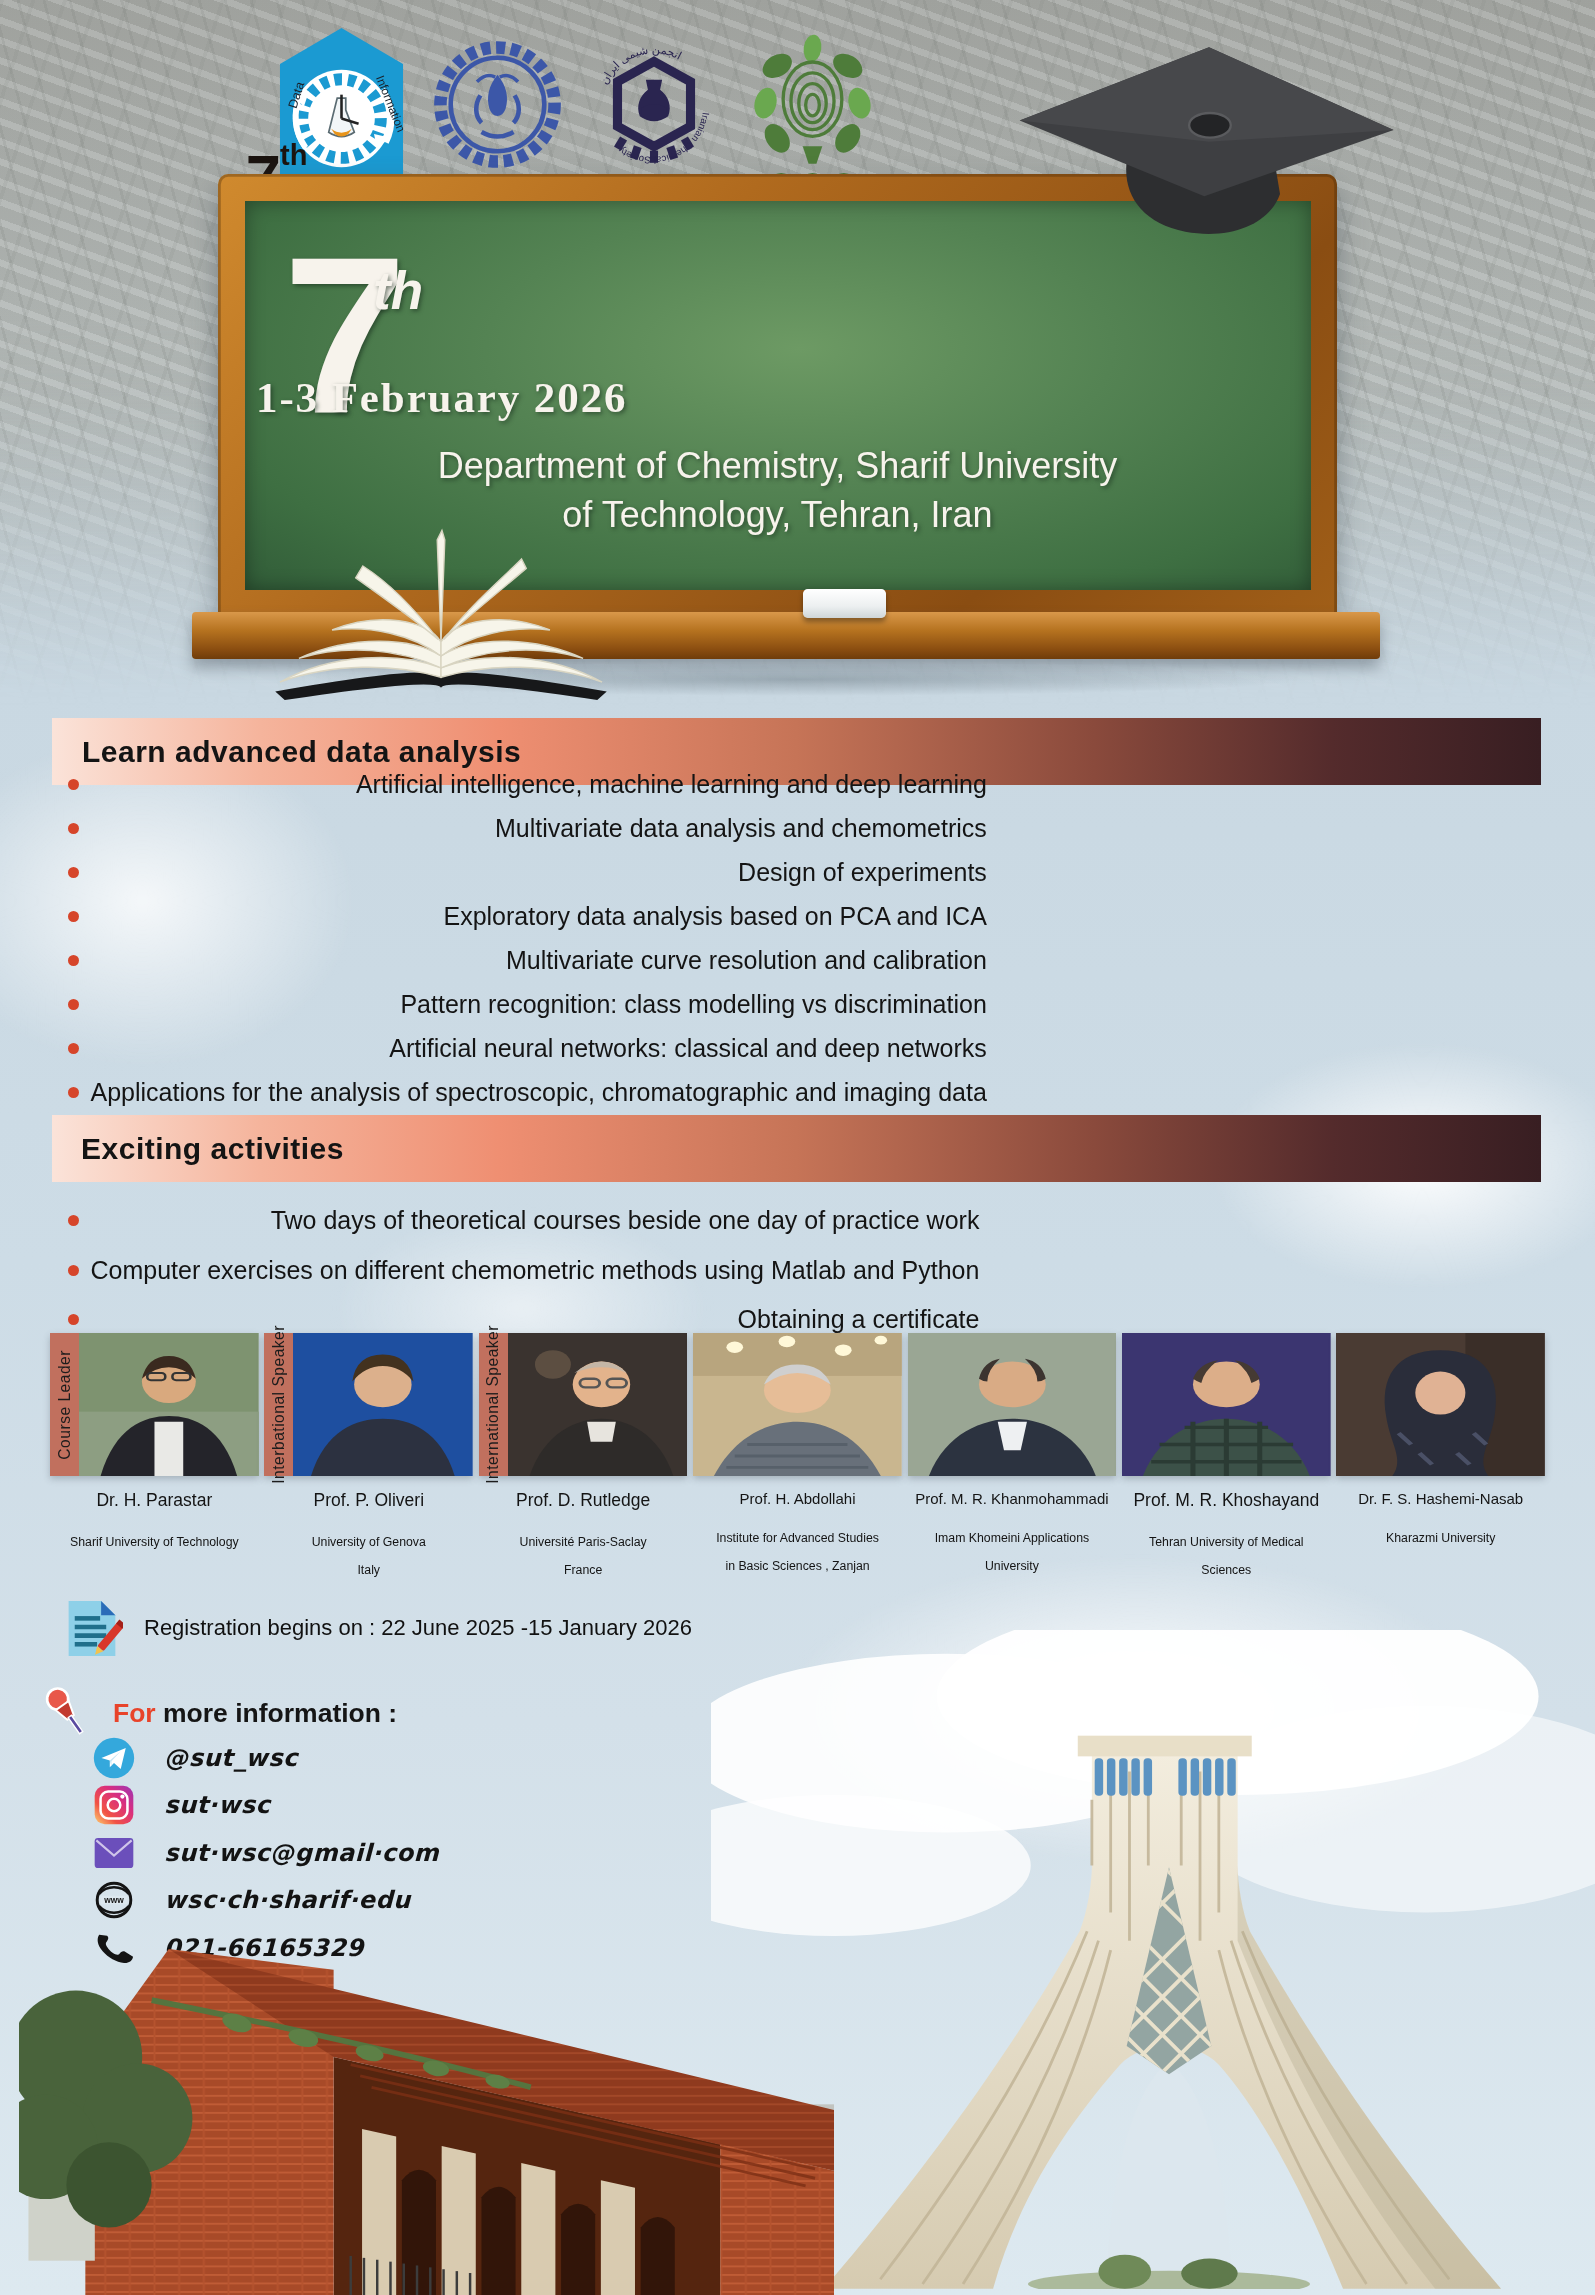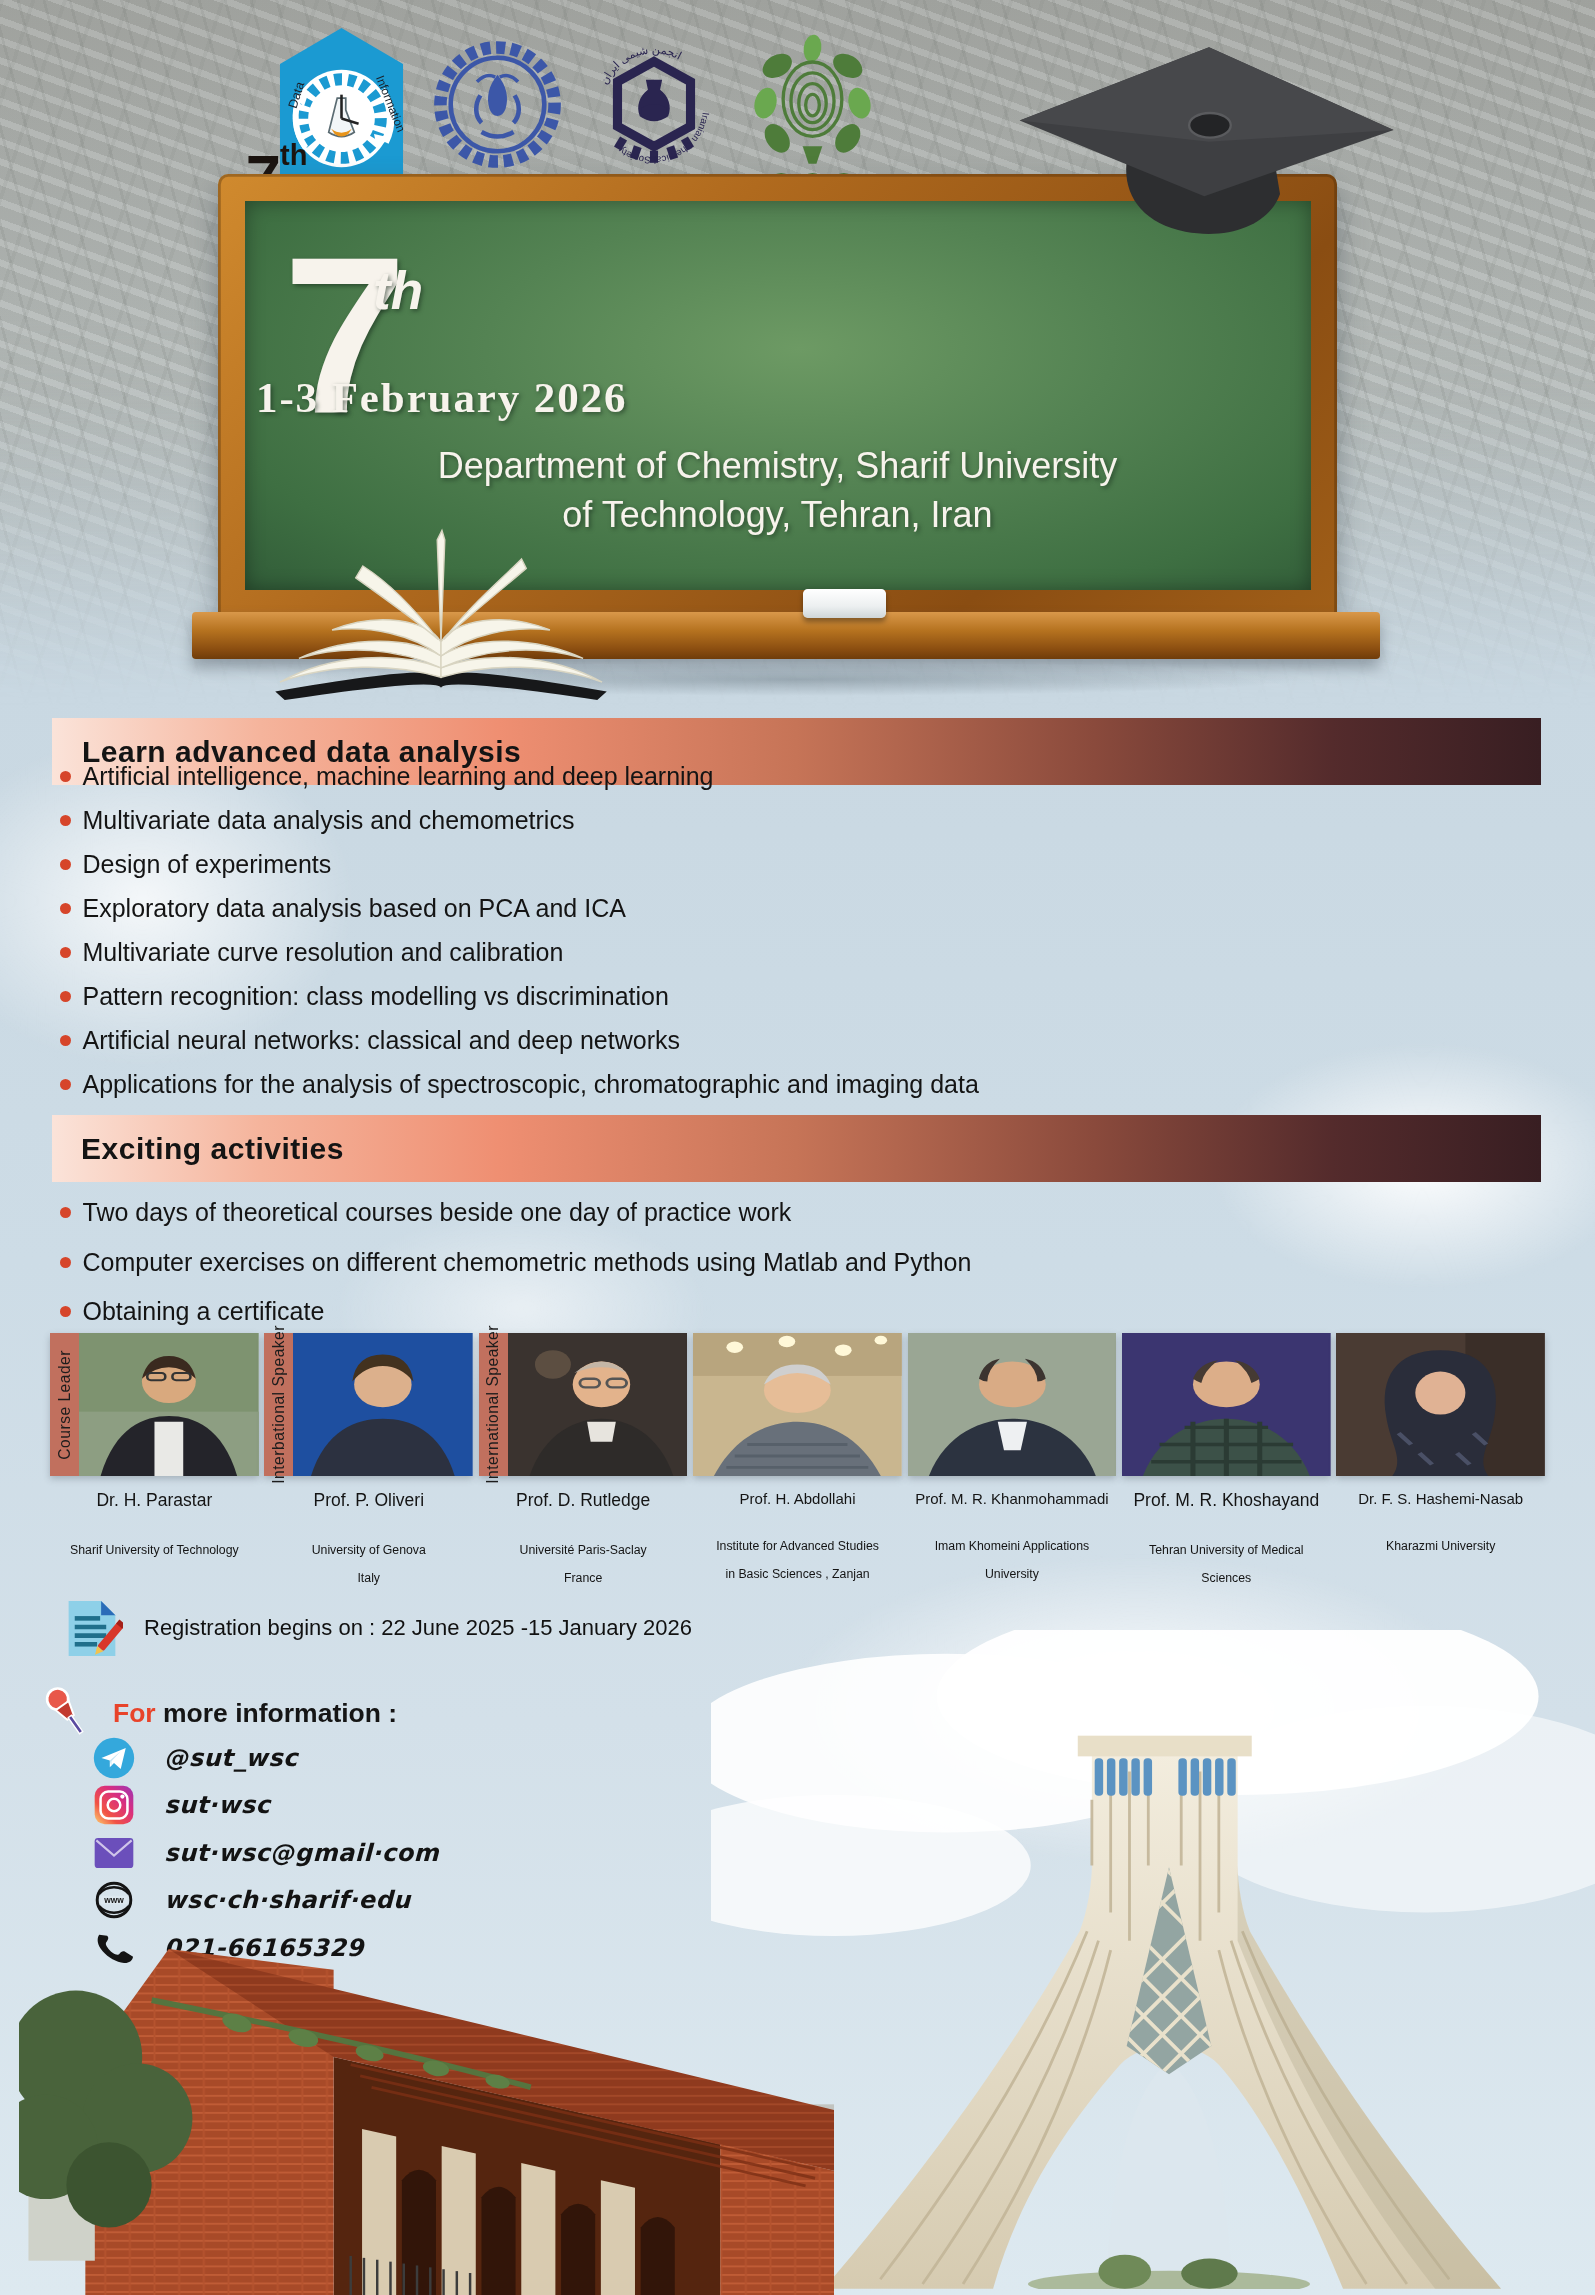--- a/index.html
+++ b/index.html
@@ -44,37 +44,37 @@
   .bven1{left:256px;top:445px;width:1043px;text-align:center;font-size:36px;}
   .bven2{left:256px;top:494px;width:1043px;text-align:center;font-size:36px;}
 
   
   .band{left:52px;width:1489px;height:67px;
     background:linear-gradient(90deg,#fbe3d9 0%,#f5b49c 14%,#ef8f72 30%,#c67457 50%,#8a4a3c 70%,#542b2c 86%,#381e22 100%);
     color:#141414;font-size:30px;font-weight:bold;line-height:67px;padding-left:29px;letter-spacing:0.5px;}
   .band1{top:718px;padding-left:30px;}
   .band2{top:1115px;}
 
-  ul.blist{position:absolute;left:56px;margin:0;padding:0;list-style:none;}
+  ul.blist{position:absolute;left:56px;margin:8px;padding:0;list-style:none;text-align:right;}
   ul.blist li{position:relative;padding-left:26.5px;font-size:25px;color:#141414;height:28.4px;line-height:28.4px;white-space:nowrap;}
   ul.blist li::before{content:"";position:absolute;left:3.8px;top:9px;width:11px;height:11px;border-radius:50%;background:#d6452a;}
   ul.list1{top:762px;} ul.list1 li{margin-bottom:15.6px;}
   ul.list2{top:1198px;} ul.list2 li{margin-bottom:21.3px;}
 
   
   .speakers{left:50px;top:1333px;width:1495px;display:flex;gap:5.7px;}
   .speaker{flex:1;display:flex;flex-direction:column;min-width:0;}
   .photo-wrap{height:143px;display:flex;box-shadow:0 2.8px 6.6px rgba(70,80,90,.3);}
   .badge{width:29px;background:#c1705e;color:#1c1c1c;display:flex;align-items:center;justify-content:center;}
   .badge span{writing-mode:vertical-rl;transform:rotate(180deg);font-size:15.6px;white-space:nowrap;letter-spacing:0.5px;}
   .photo{flex:1;min-width:0;}
   .photo svg{display:block;width:100%;height:143px;}
   .sname{margin-top:14.2px;text-align:center;font-size:17.5px;color:#141414;white-space:nowrap;}
   .sname.sm{font-size:15px;}
-  .aff{margin-top:32px;text-align:center;font-size:12.3px;color:#141414;white-space:nowrap;}
+  .aff{margin-top:24px;text-align:center;font-size:12.3px;color:#141414;white-space:nowrap;}
   .aff2{margin-top:14.2px;}
 
   
   .reg-text{left:144px;top:1596px;height:64px;line-height:64px;font-size:22px;color:#111;}
   .moreinfo{left:113px;top:1685px;height:56px;line-height:56px;font-size:26.5px;font-weight:bold;color:#151515;}
   .moreinfo .hl{color:#e8432a;}
   .contacts{left:93px;top:1737px;display:flex;flex-direction:column;gap:6.6px;}
   .crow{display:flex;align-items:center;gap:31px;height:41px;}
   .cicon{width:42px;height:42px;flex:0 0 42px;}
   .cval{font-size:24px;font-style:italic;font-weight:bold;color:#131313;font-family:"DejaVu Sans",sans-serif;letter-spacing:0.5px;transform:skewX(-4deg);}

